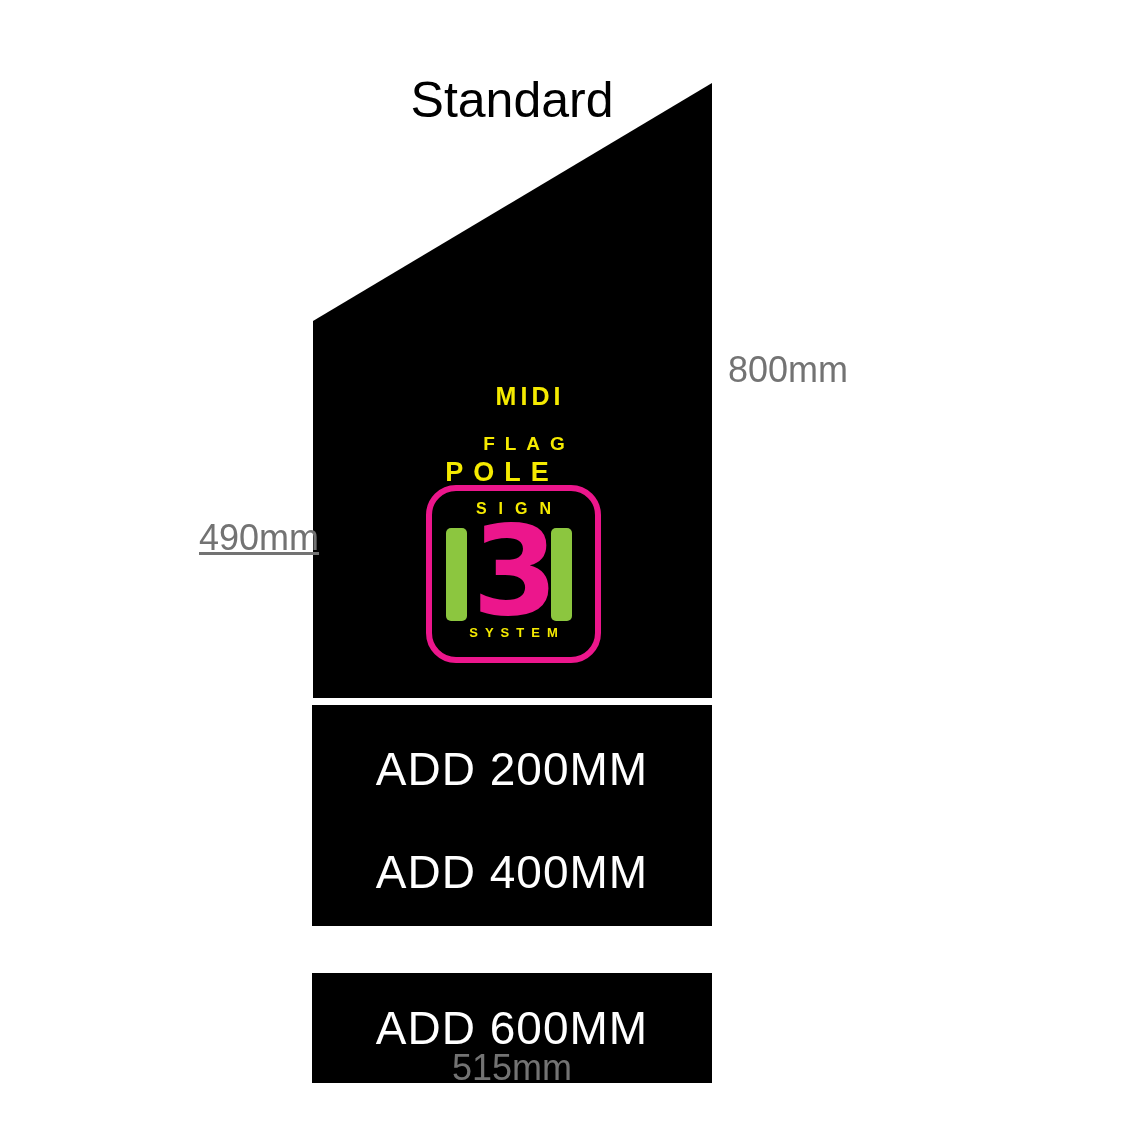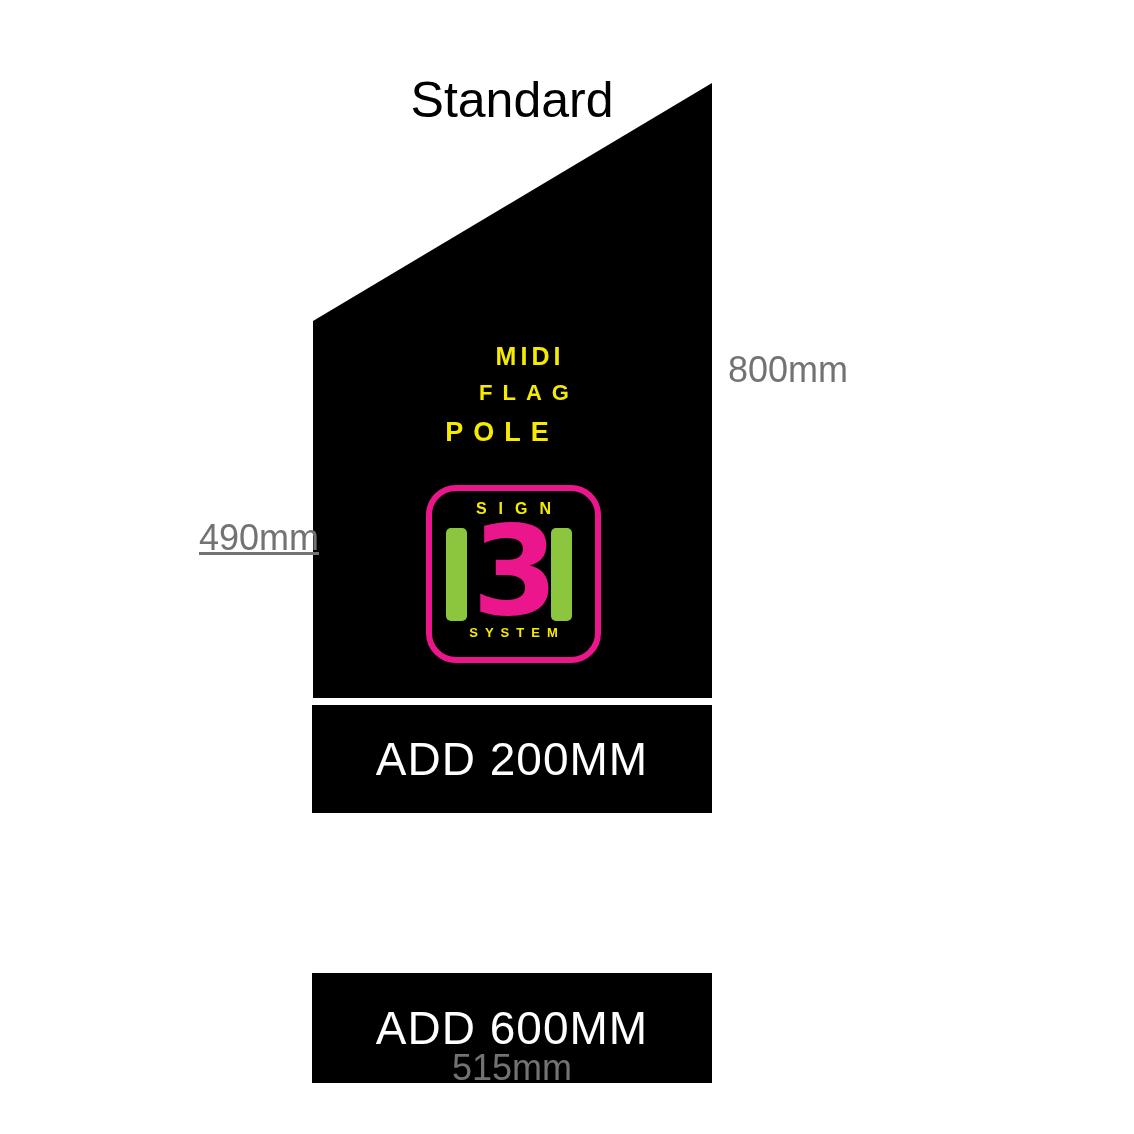--- a/index.html
+++ b/index.html
@@ -12,24 +12,24 @@
     font-size:50px;color:#000;letter-spacing:0px;margin-top:33px;
   }
   
   .flag{
     position:absolute;left:313px;top:83px;width:399px;height:615px;
     background:#000;
     clip-path:polygon(0 38.7%,100% 0,100% 100%,0 100%);
   }
   .flag-line{
     position:absolute;transform:translateX(-50%);
-    color:#F5EA00;font-weight:bold;white-space:nowrap;line-height:1;
+    color:#F5EA00;font-weight:bold;white-space:nowrap;line-height:1;margin-top:40px;
   }
   .line-midi{top:261px;left:217px;font-size:25px;letter-spacing:4px;}
-  .line-flag{top:299px;left:216px;font-size:22px;letter-spacing:10px;}
+  .line-flag{top:311px;left:216px;font-size:19px;letter-spacing:10px;}
   .line-pole{top:336px;left:189px;font-size:27px;letter-spacing:10px;}
   
   .logo{
     position:absolute;left:113px;top:402px;width:163px;height:166px;
     background:#000;border:6px solid #EC168C;border-radius:30px;
   }
   .logo-sign{
     position:absolute;top:10px;left:0;width:100%;text-align:center;
     color:#F5EA00;font-weight:bold;font-size:16px;letter-spacing:12px;
     text-indent:12px;line-height:1;
@@ -56,21 +56,21 @@
   .dim{position:absolute;color:#737373;font-size:36px;line-height:1;white-space:nowrap;}
   .dim-right{left:728px;top:352px;}
   .dim-left{left:199px;top:520px;text-decoration:underline;}
   .dim-bottom{left:452px;top:1050px;}
   
   .ext{
     position:absolute;left:312px;width:400px;background:#000;
     display:flex;align-items:center;justify-content:center;
   }
   .ext span{color:#fff;font-size:46px;letter-spacing:1px;}
-  .ext-0{top:705px;height:108px;}
+  .ext-0{top:705px;height:128px;}
   .ext-1{top:818px;height:108px;}
   .ext-2{top:929px;height:110px;margin-top:44px;}
 </style>
 </head>
 <body>
 
 <div class="canvas">
 
   <div class="title">Standard</div>
 
@@ -103,19 +103,22 @@
       </svg>
     </div>
   </div>
 
   <div class="dim dim-right">800mm</div>
   <div class="dim dim-left">490mm</div>
 
   <div class="ext ext-0">
     <span>ADD 200MM</span>
   </div>
+  <div class="ext ext-1">
+    <span>ADD 400MM</span>
+  </div>
   <div class="ext ext-2">
     <span>ADD 600MM</span>
   </div>
 
   <div class="dim dim-bottom">515mm</div>
 
 </div>
 
 </body></html>

